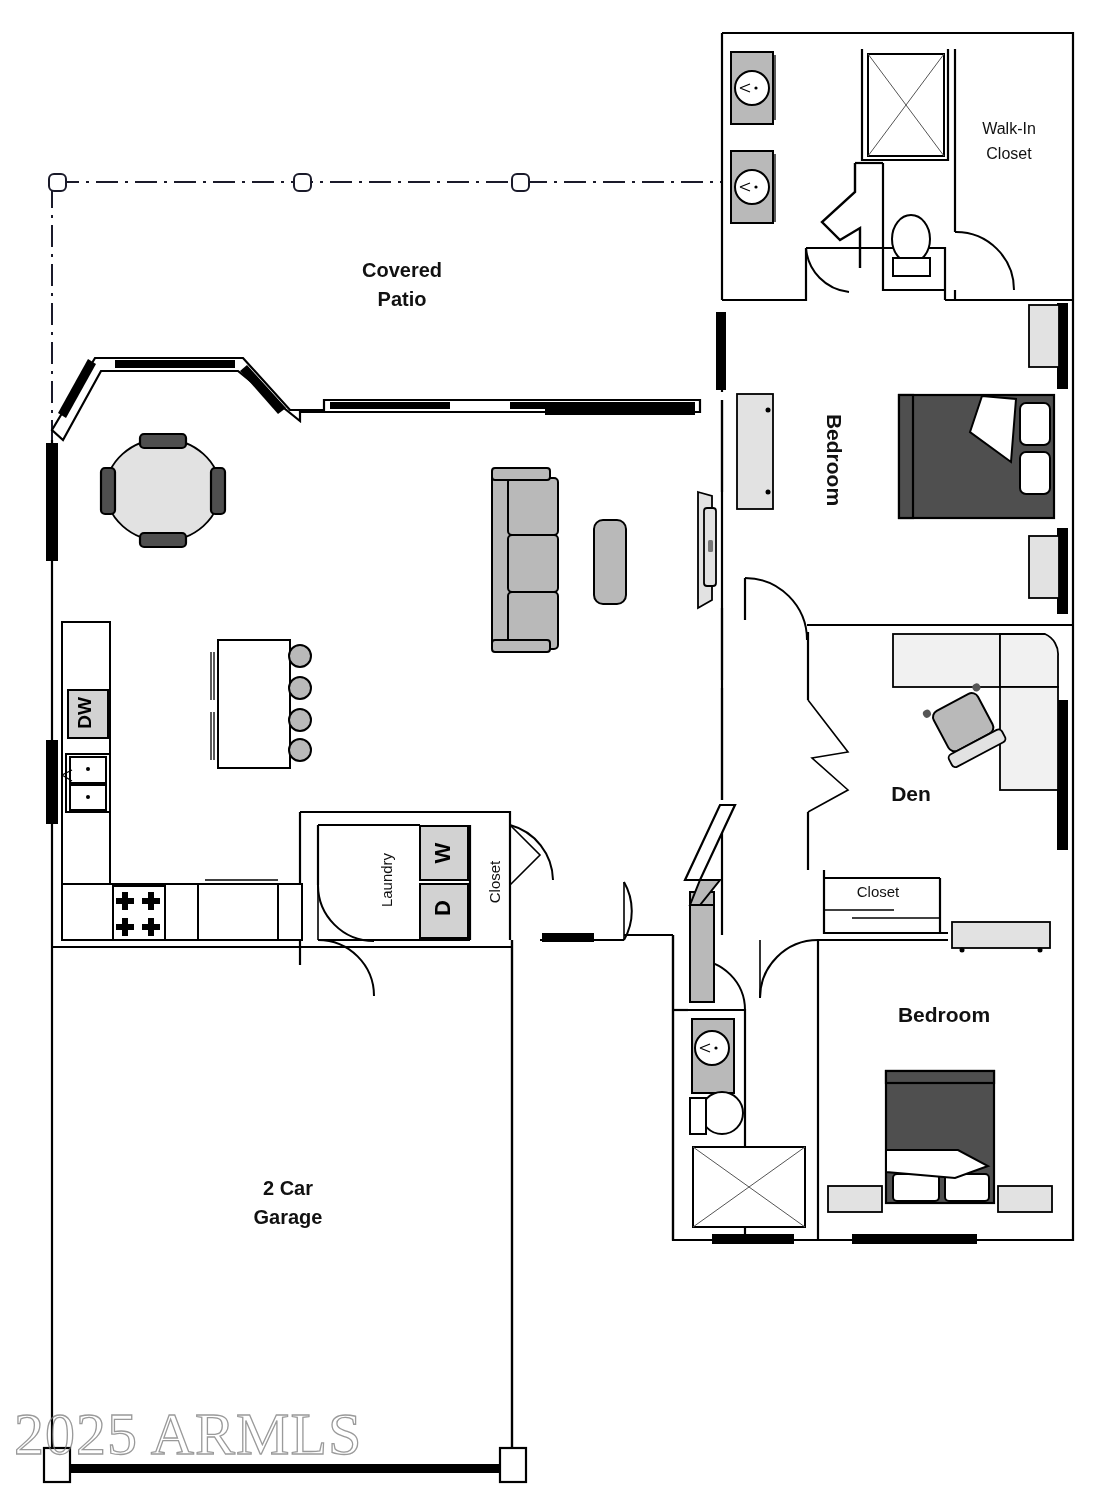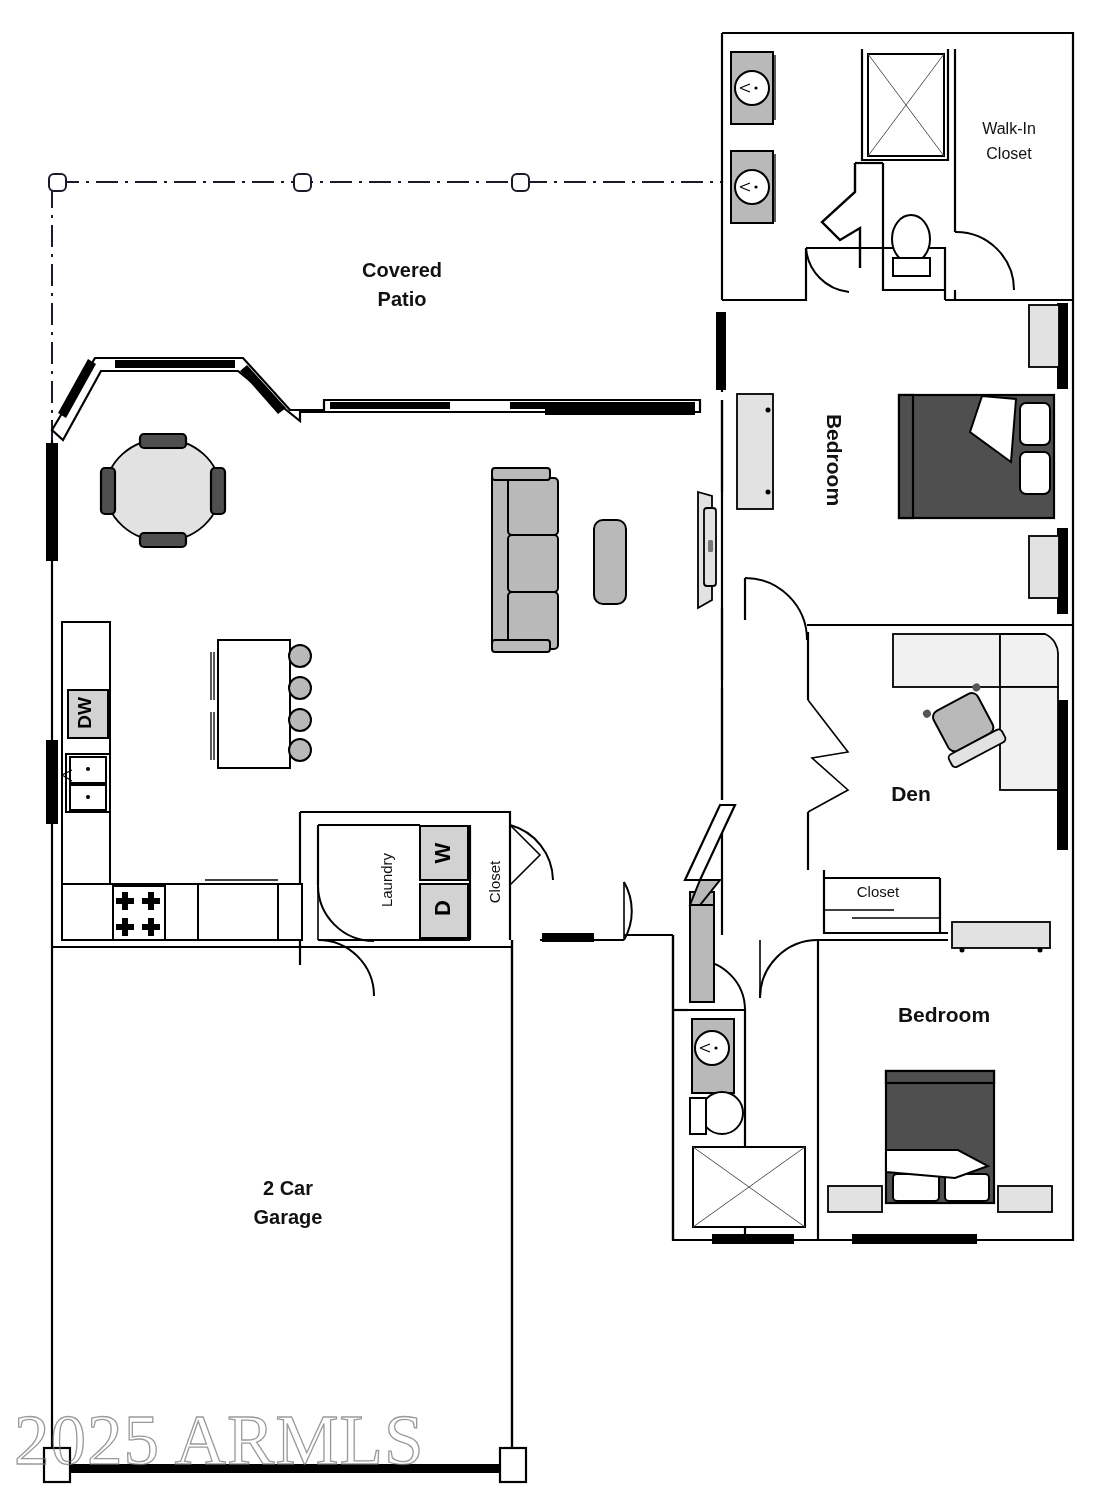--- a/index.html
+++ b/index.html
@@ -123,21 +123,21 @@
   .hairline {
     fill: none;
     stroke: #555555;
     stroke-width: 1.0;
   }
   #watermark {
     position: absolute;
     left: 14px;
     top: 1400px;
     font-family: "Liberation Serif", serif;
-    font-size: 71px;
+    font-size: 60px;
     letter-spacing: 1px;
     color: transparent;
     -webkit-text-stroke: 1.3px rgba(120,120,120,0.75);
     white-space: nowrap;
     pointer-events: none;
     user-select: none;
   }
 </style>
 </head>
 <body>

